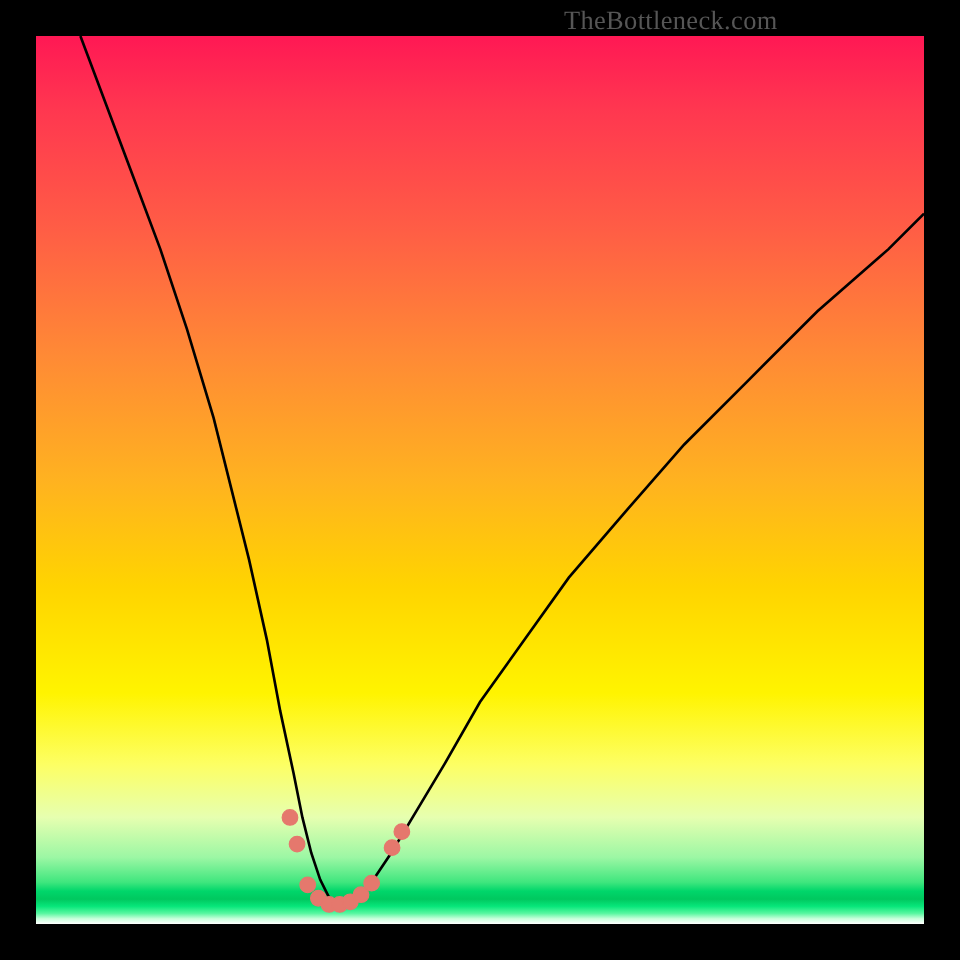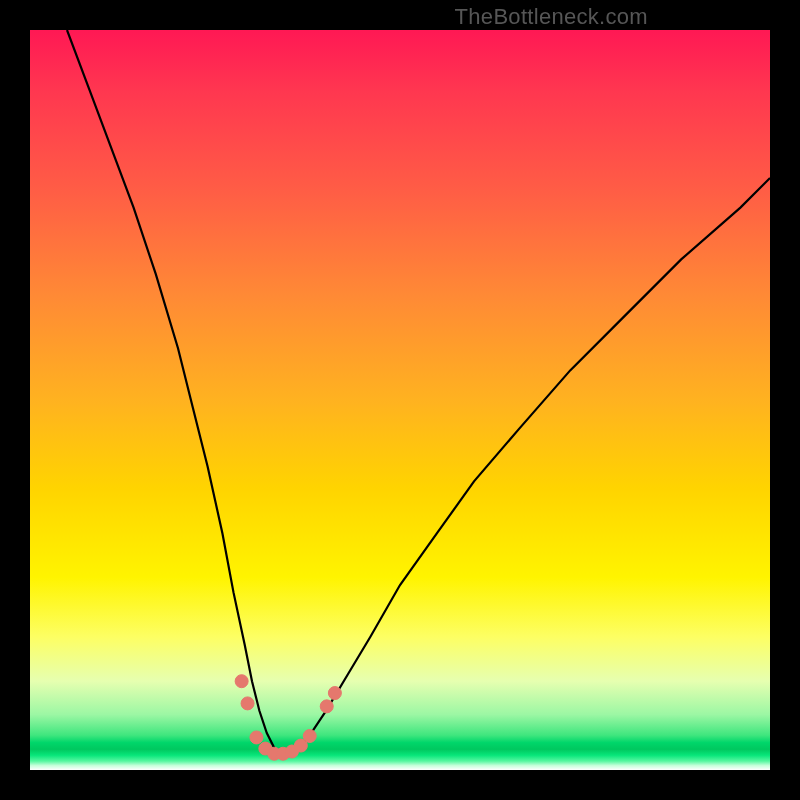--- a/index.html
+++ b/index.html
@@ -9,20 +9,21 @@
     height: 800px;
     overflow: hidden;
     background: #000;
     font-family: Arial, Helvetica, sans-serif;
   }
   .frame {
     position: relative;
     width: 656px;
     height: 800px;
     background: #000;
+    font-family: Liberation Serif, serif;
   }
   .plot-area {
     position: absolute;
     left: 30px;
     top: 30px;
     width: 740px;
     height: 740px;
     background: linear-gradient(
       to bottom,
       #ff1854 0%,

